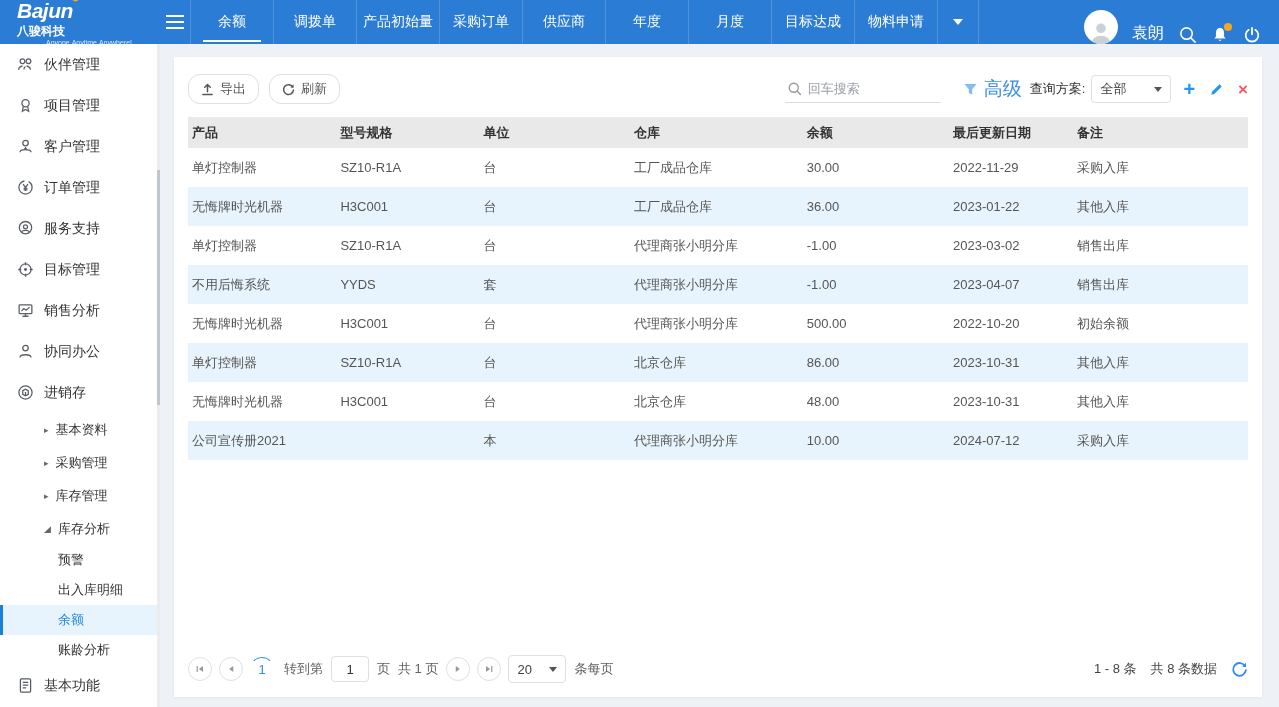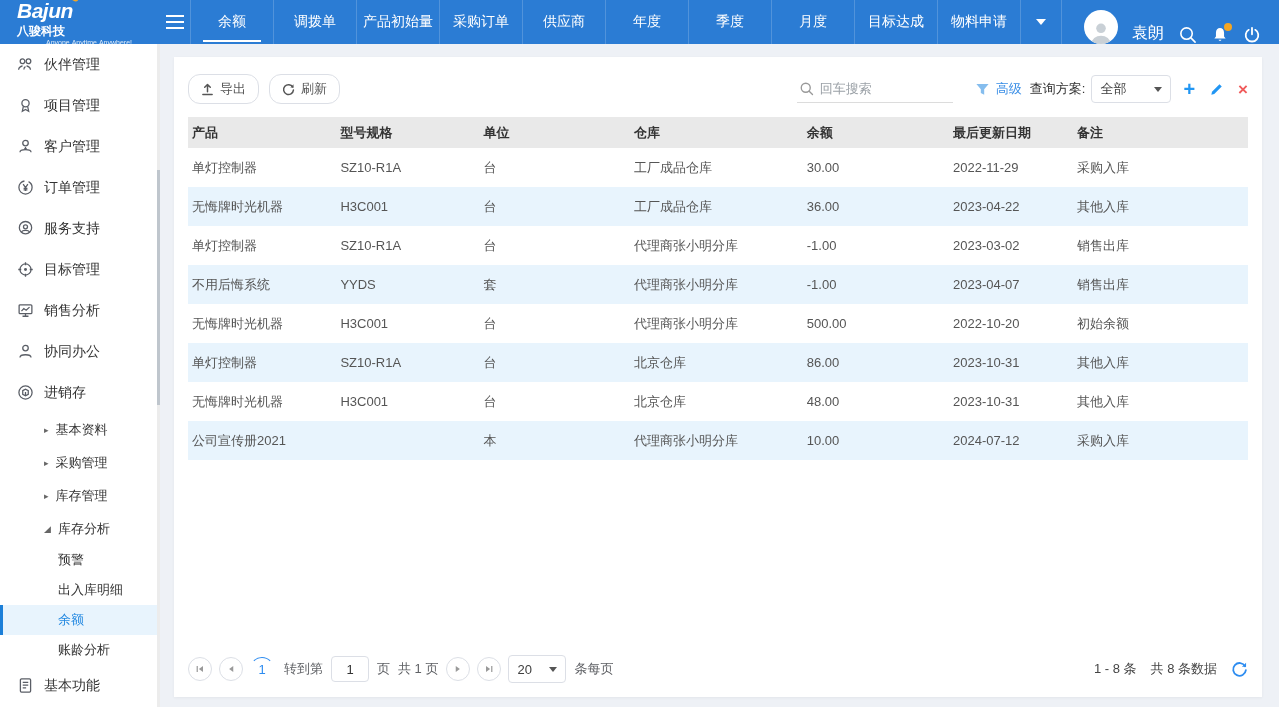--- a/index.html
+++ b/index.html
@@ -62,21 +62,21 @@
   .toolbar { display:flex; align-items:center; height:32px; flex:none; }
   .btn { display:inline-flex; align-items:center; gap:6px; height:30px; padding:0 12px;
     background:#fff; border:1px solid #dcdfe6; border-radius:12px; font-size:13px;
     color:#555; cursor:pointer; margin-right:10px; font-family:inherit; }
   .toolbar-right { margin-left:auto; display:flex; align-items:center; }
   .search-box { display:flex; align-items:center; gap:6px; border-bottom:1px solid #dcdcdc;
     height:28px; width:156px; padding:0 2px; }
   .search-box input { border:none; outline:none; font-size:13px; width:120px;
     color:#333; font-family:inherit; background:transparent; }
   .search-box input::placeholder { color:#9aa0a6; }
-  .adv-link { color:#3a8ee6; font-size:13px; margin:0 8px 0 6px; cursor:pointer; text-decoration:none; }
+  .adv-link { color:#3a8ee6; font-size:19px; margin:0 8px 0 6px; cursor:pointer; text-decoration:none; }
   .filter-icon { margin-left:22px; }
   .scheme-label { font-size:13px; color:#333; margin-right:6px; }
   .select { height:28px; border:1px solid #dcdfe6; border-radius:4px; display:flex;
     align-items:center; justify-content:space-between; padding:0 8px; font-size:13px;
     color:#404040; cursor:pointer; background:#fff; }
   .select.scheme { width:80px; }
   .tri-down-gray { width:0; height:0; border-left:4px solid transparent;
     border-right:4px solid transparent; border-top:5px solid #555; }
   .tool-ico { margin-left:14px; cursor:pointer; display:flex; align-items:center; }
   .plus-ico { color:#2196f3; font-size:20px; font-weight:bold; line-height:1; margin-left:12px; cursor:pointer; }
@@ -136,23 +136,20 @@
         <span>产品初始量</span>
       </div>
     <div class="tab">
         <span>采购订单</span>
       </div>
     <div class="tab">
         <span>供应商</span>
       </div>
     <div class="tab">
         <span>年度</span>
-      </div>
-    <div class="tab">
-        <span>季度</span>
       </div>
     <div class="tab">
         <span>月度</span>
       </div>
     <div class="tab">
         <span>目标达成</span>
       </div>
     <div class="tab">
         <span>物料申请</span>
       </div>
@@ -377,21 +374,21 @@
           <td>30.00</td>
           <td>2022-11-29</td>
           <td>采购入库</td>
       </tr>
       <tr class="alt">
         <td>无悔牌时光机器</td>
           <td>H3C001</td>
           <td>台</td>
           <td>工厂成品仓库</td>
           <td>36.00</td>
-          <td>2023-04-22</td>
+          <td>2023-01-22</td>
           <td>其他入库</td>
       </tr>
       <tr>
         <td>单灯控制器</td>
           <td>SZ10-R1A</td>
           <td>台</td>
           <td>代理商张小明分库</td>
           <td>-1.00</td>
           <td>2023-03-02</td>
           <td>销售出库</td>

